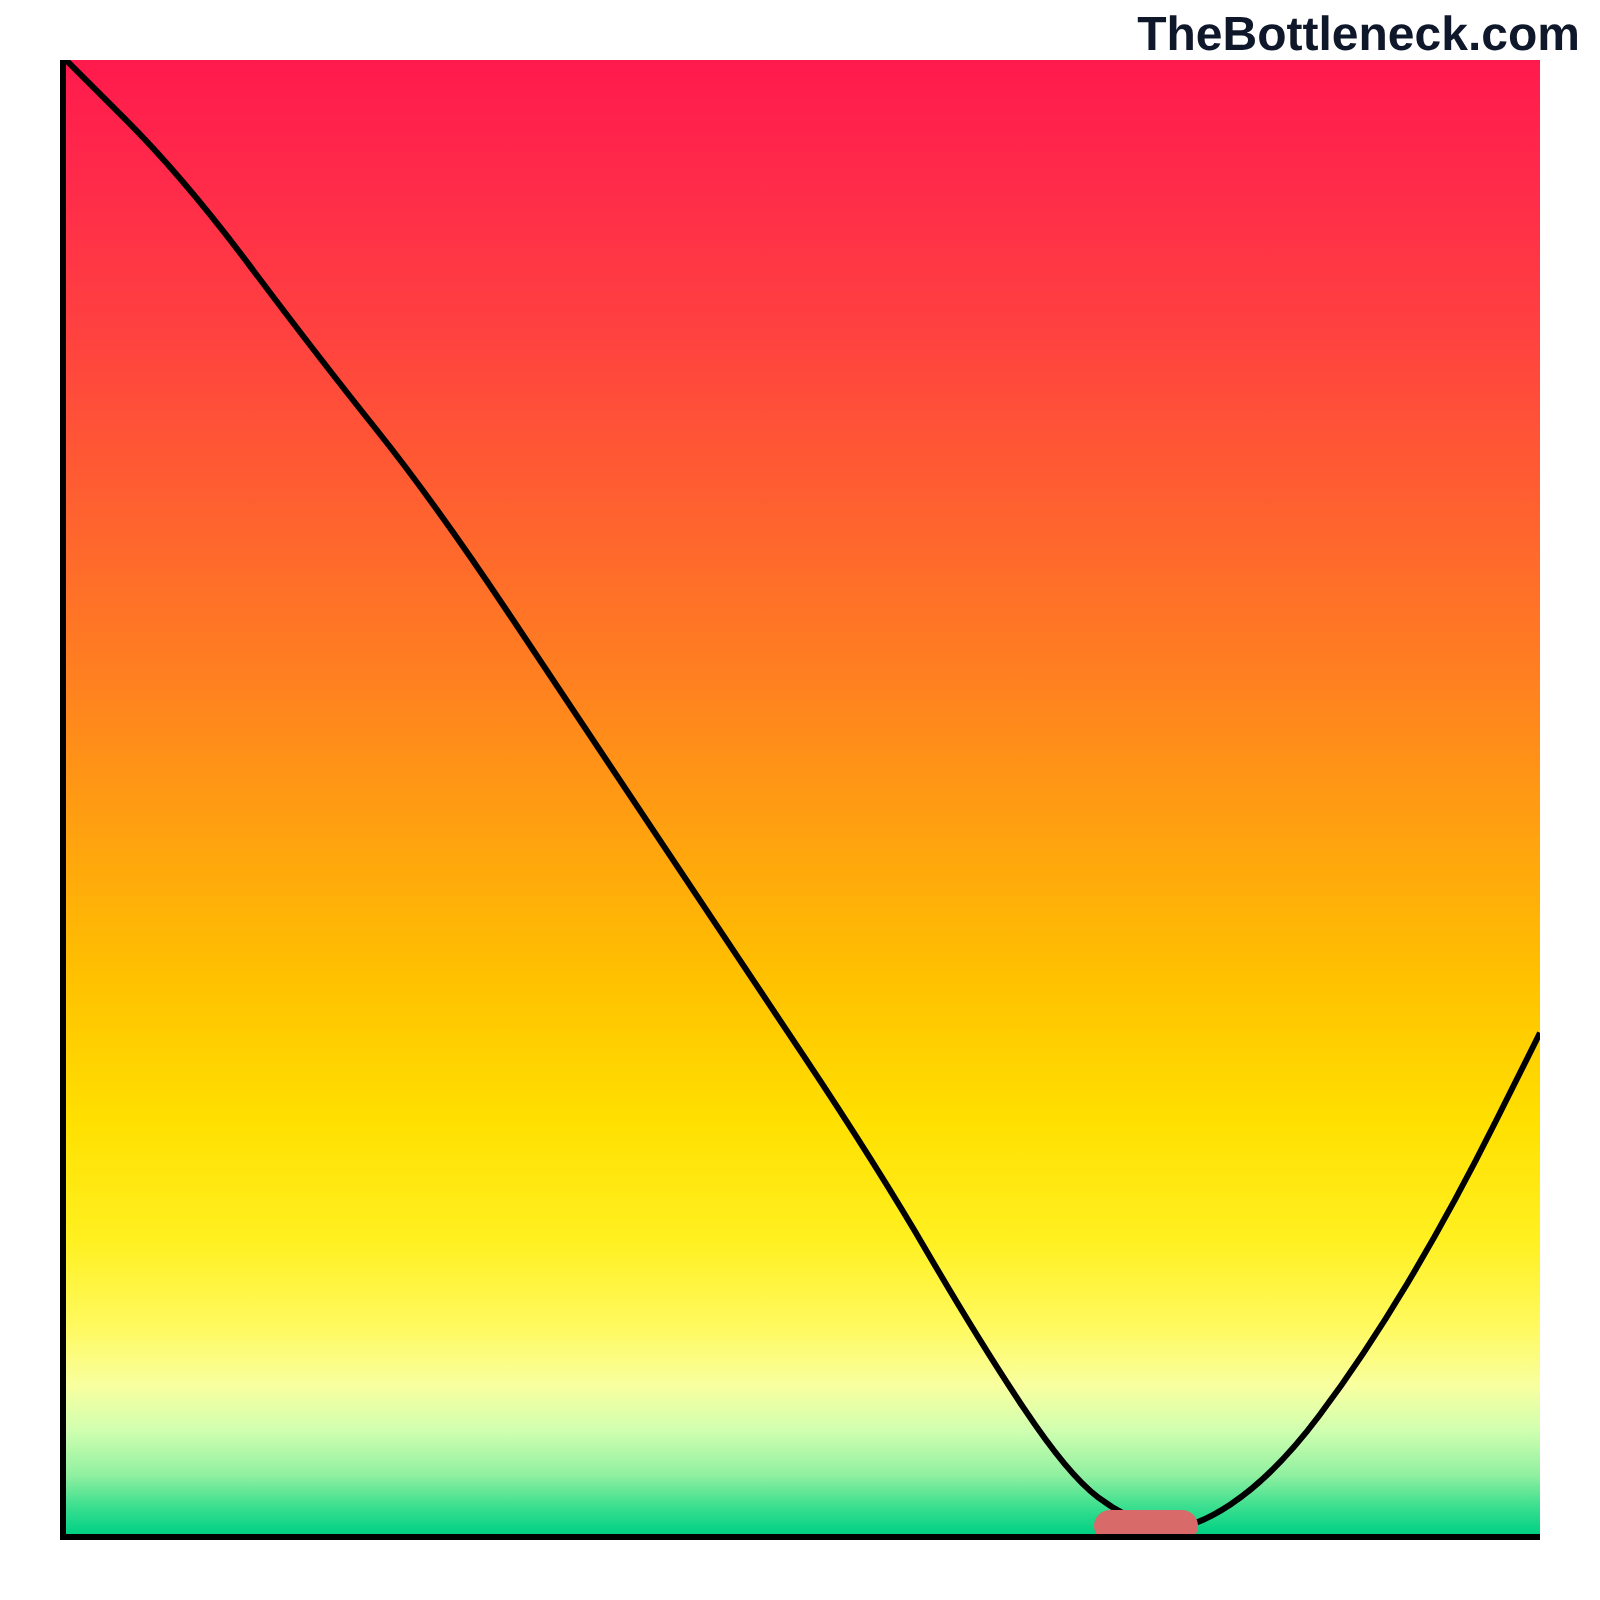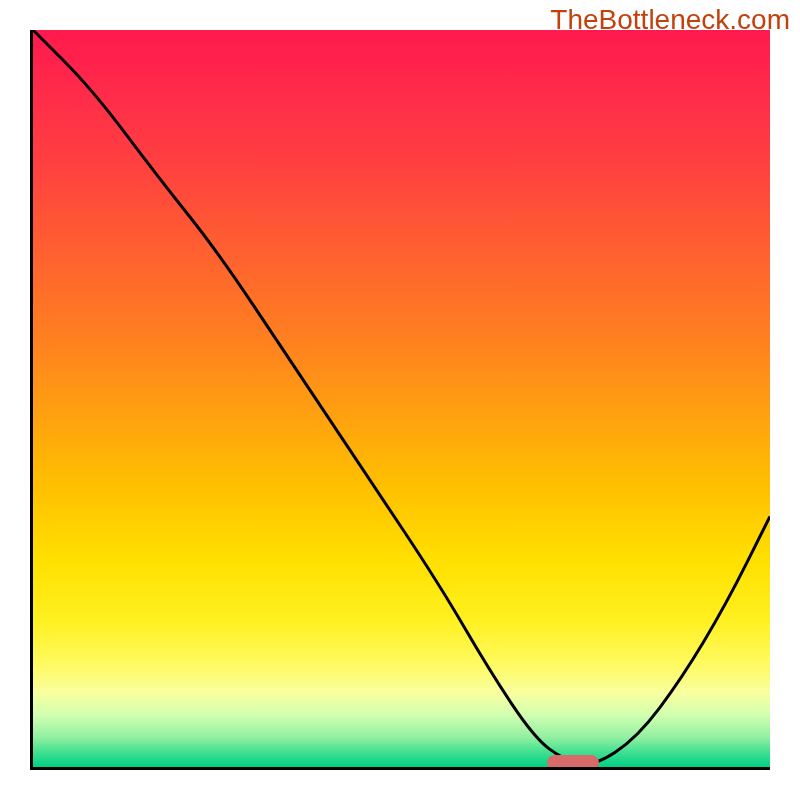--- a/index.html
+++ b/index.html
@@ -7,23 +7,23 @@
     width: 800px;
     height: 800px;
     background: #ffffff;
     position: relative;
     font-family: Arial, sans-serif;
   }
   .watermark {
     position: absolute;
     top: 4px;
     right: 10px;
-    font-size: 28px;
-    font-weight: normal;
-    color: #c2410c;
+    font-size: 24px;
+    font-weight: bold;
+    color: #0f172a;
     z-index: 10;
   }
   .chart-area {
     position: absolute;
     top: 30px;
     left: 30px;
     width: 740px;
     height: 740px;
     border-left: 3px solid #000;
     border-bottom: 3px solid #000;

